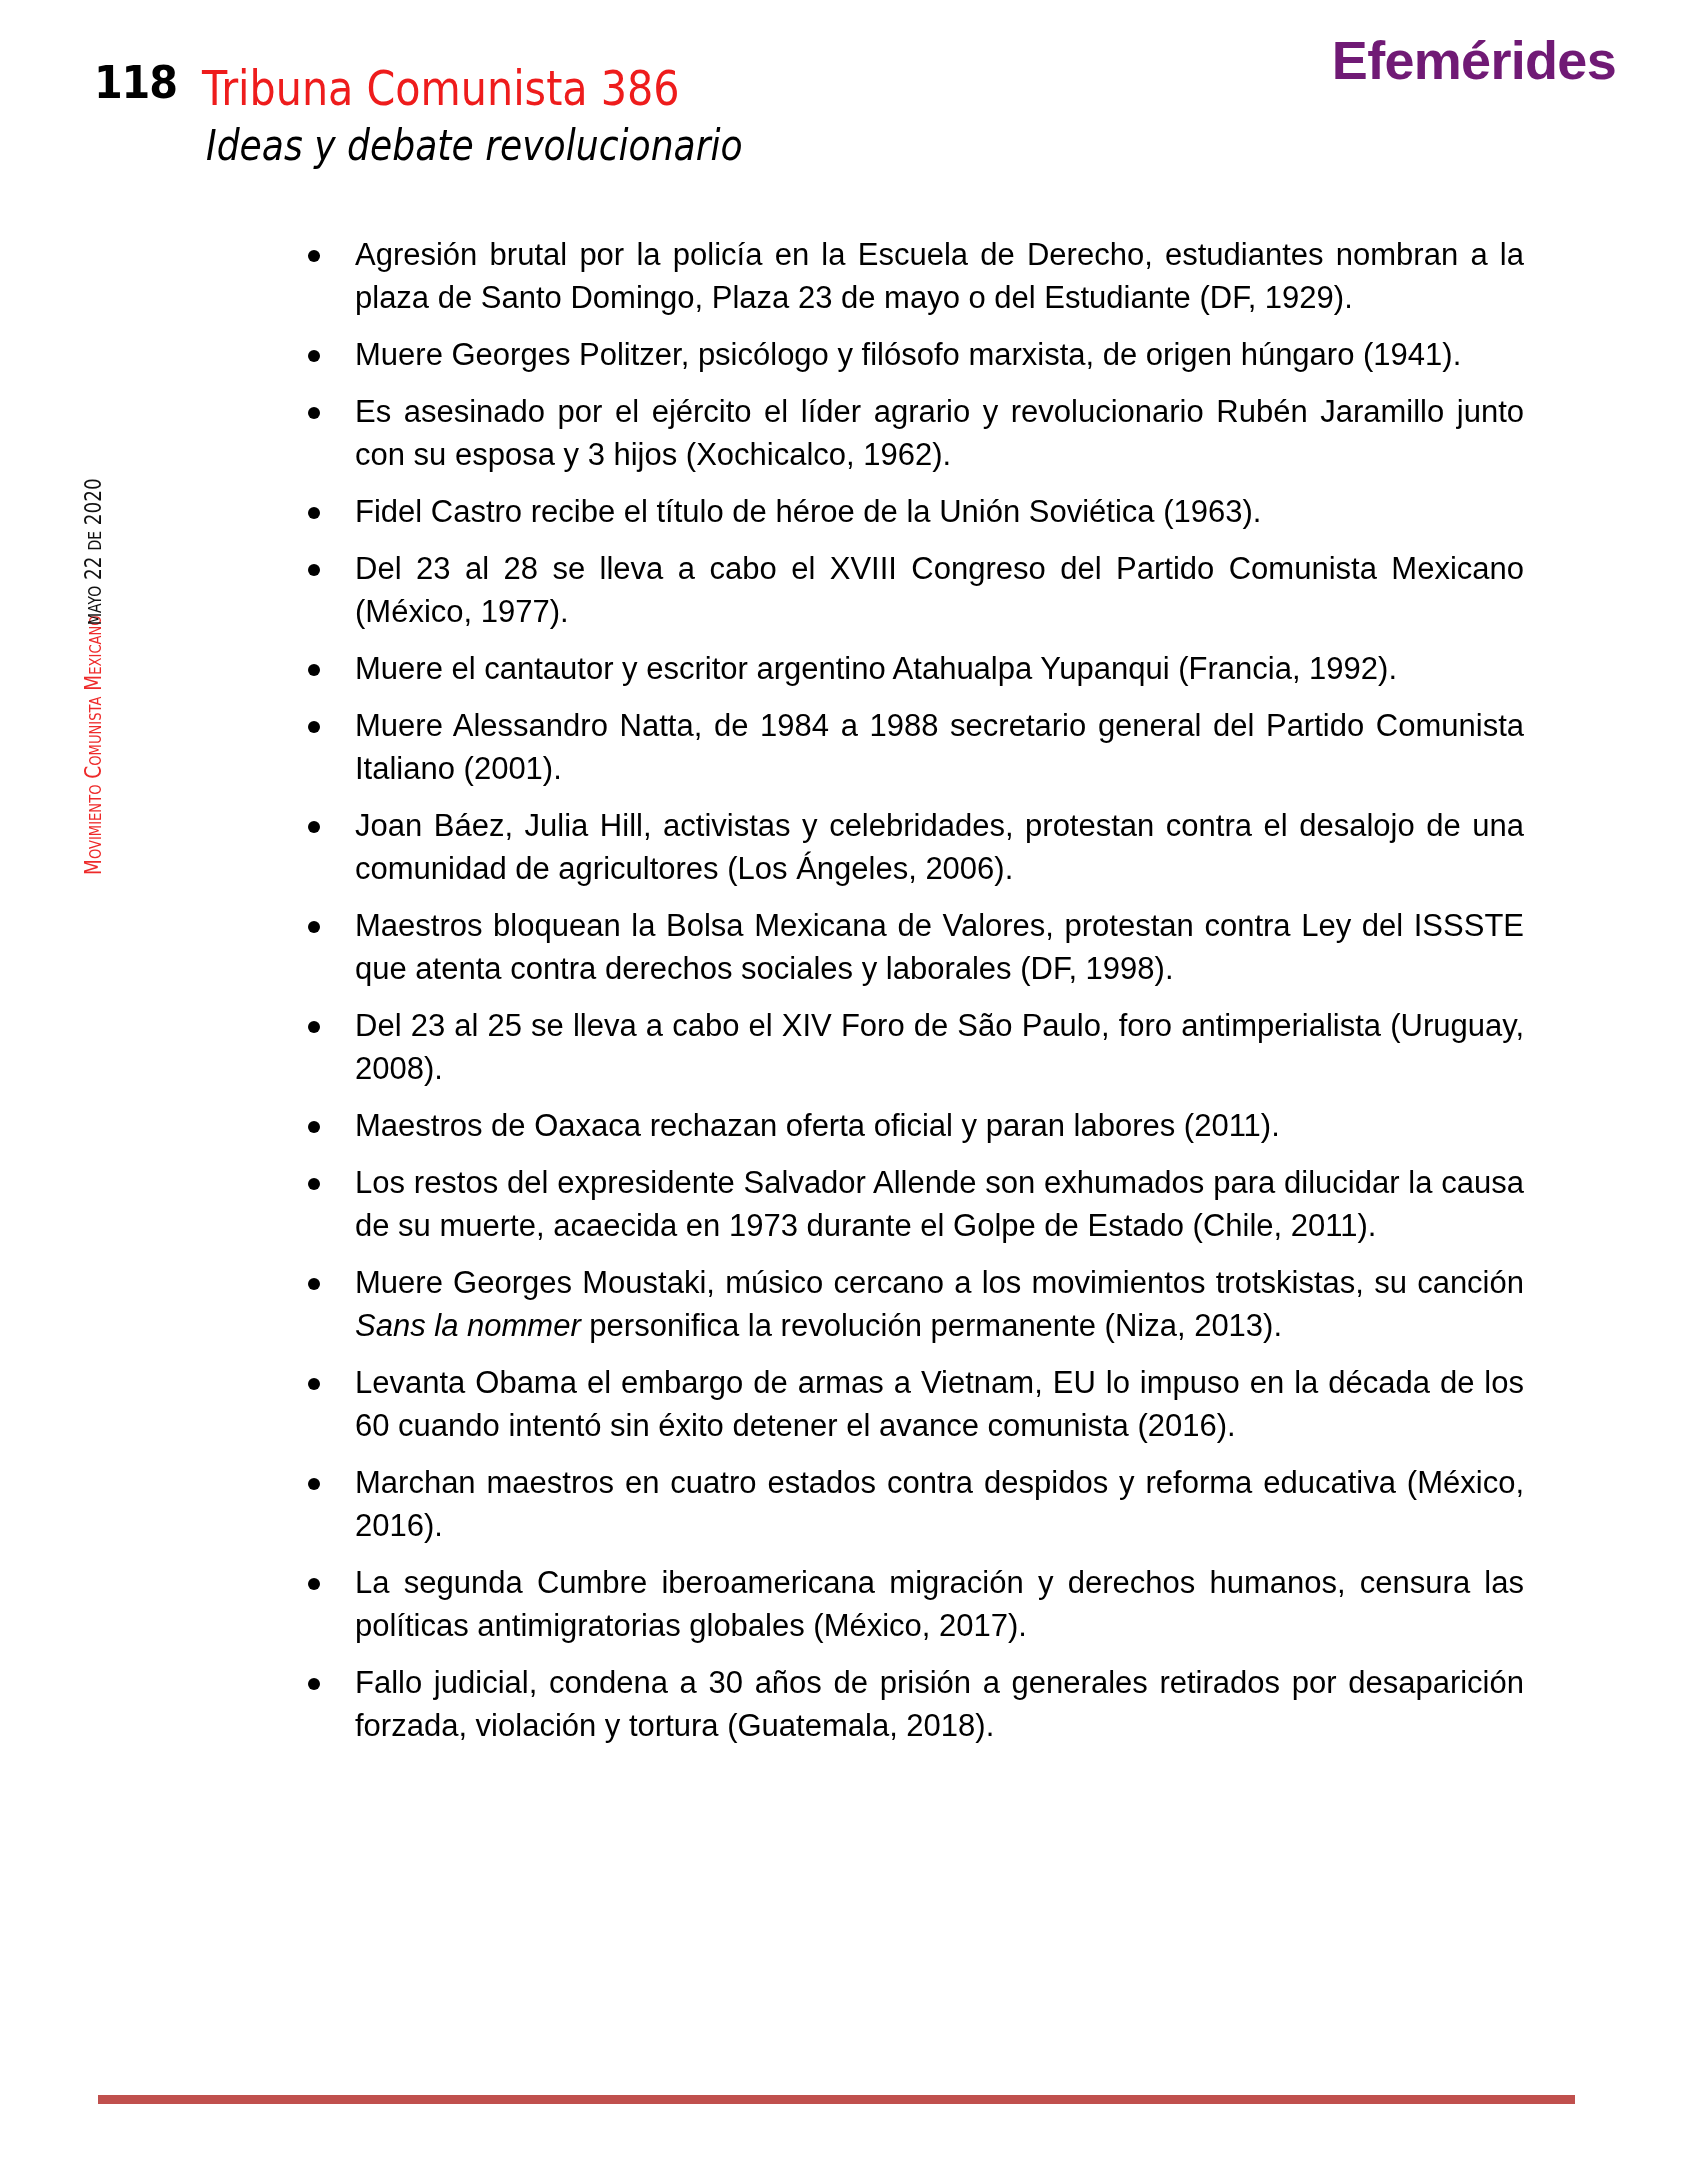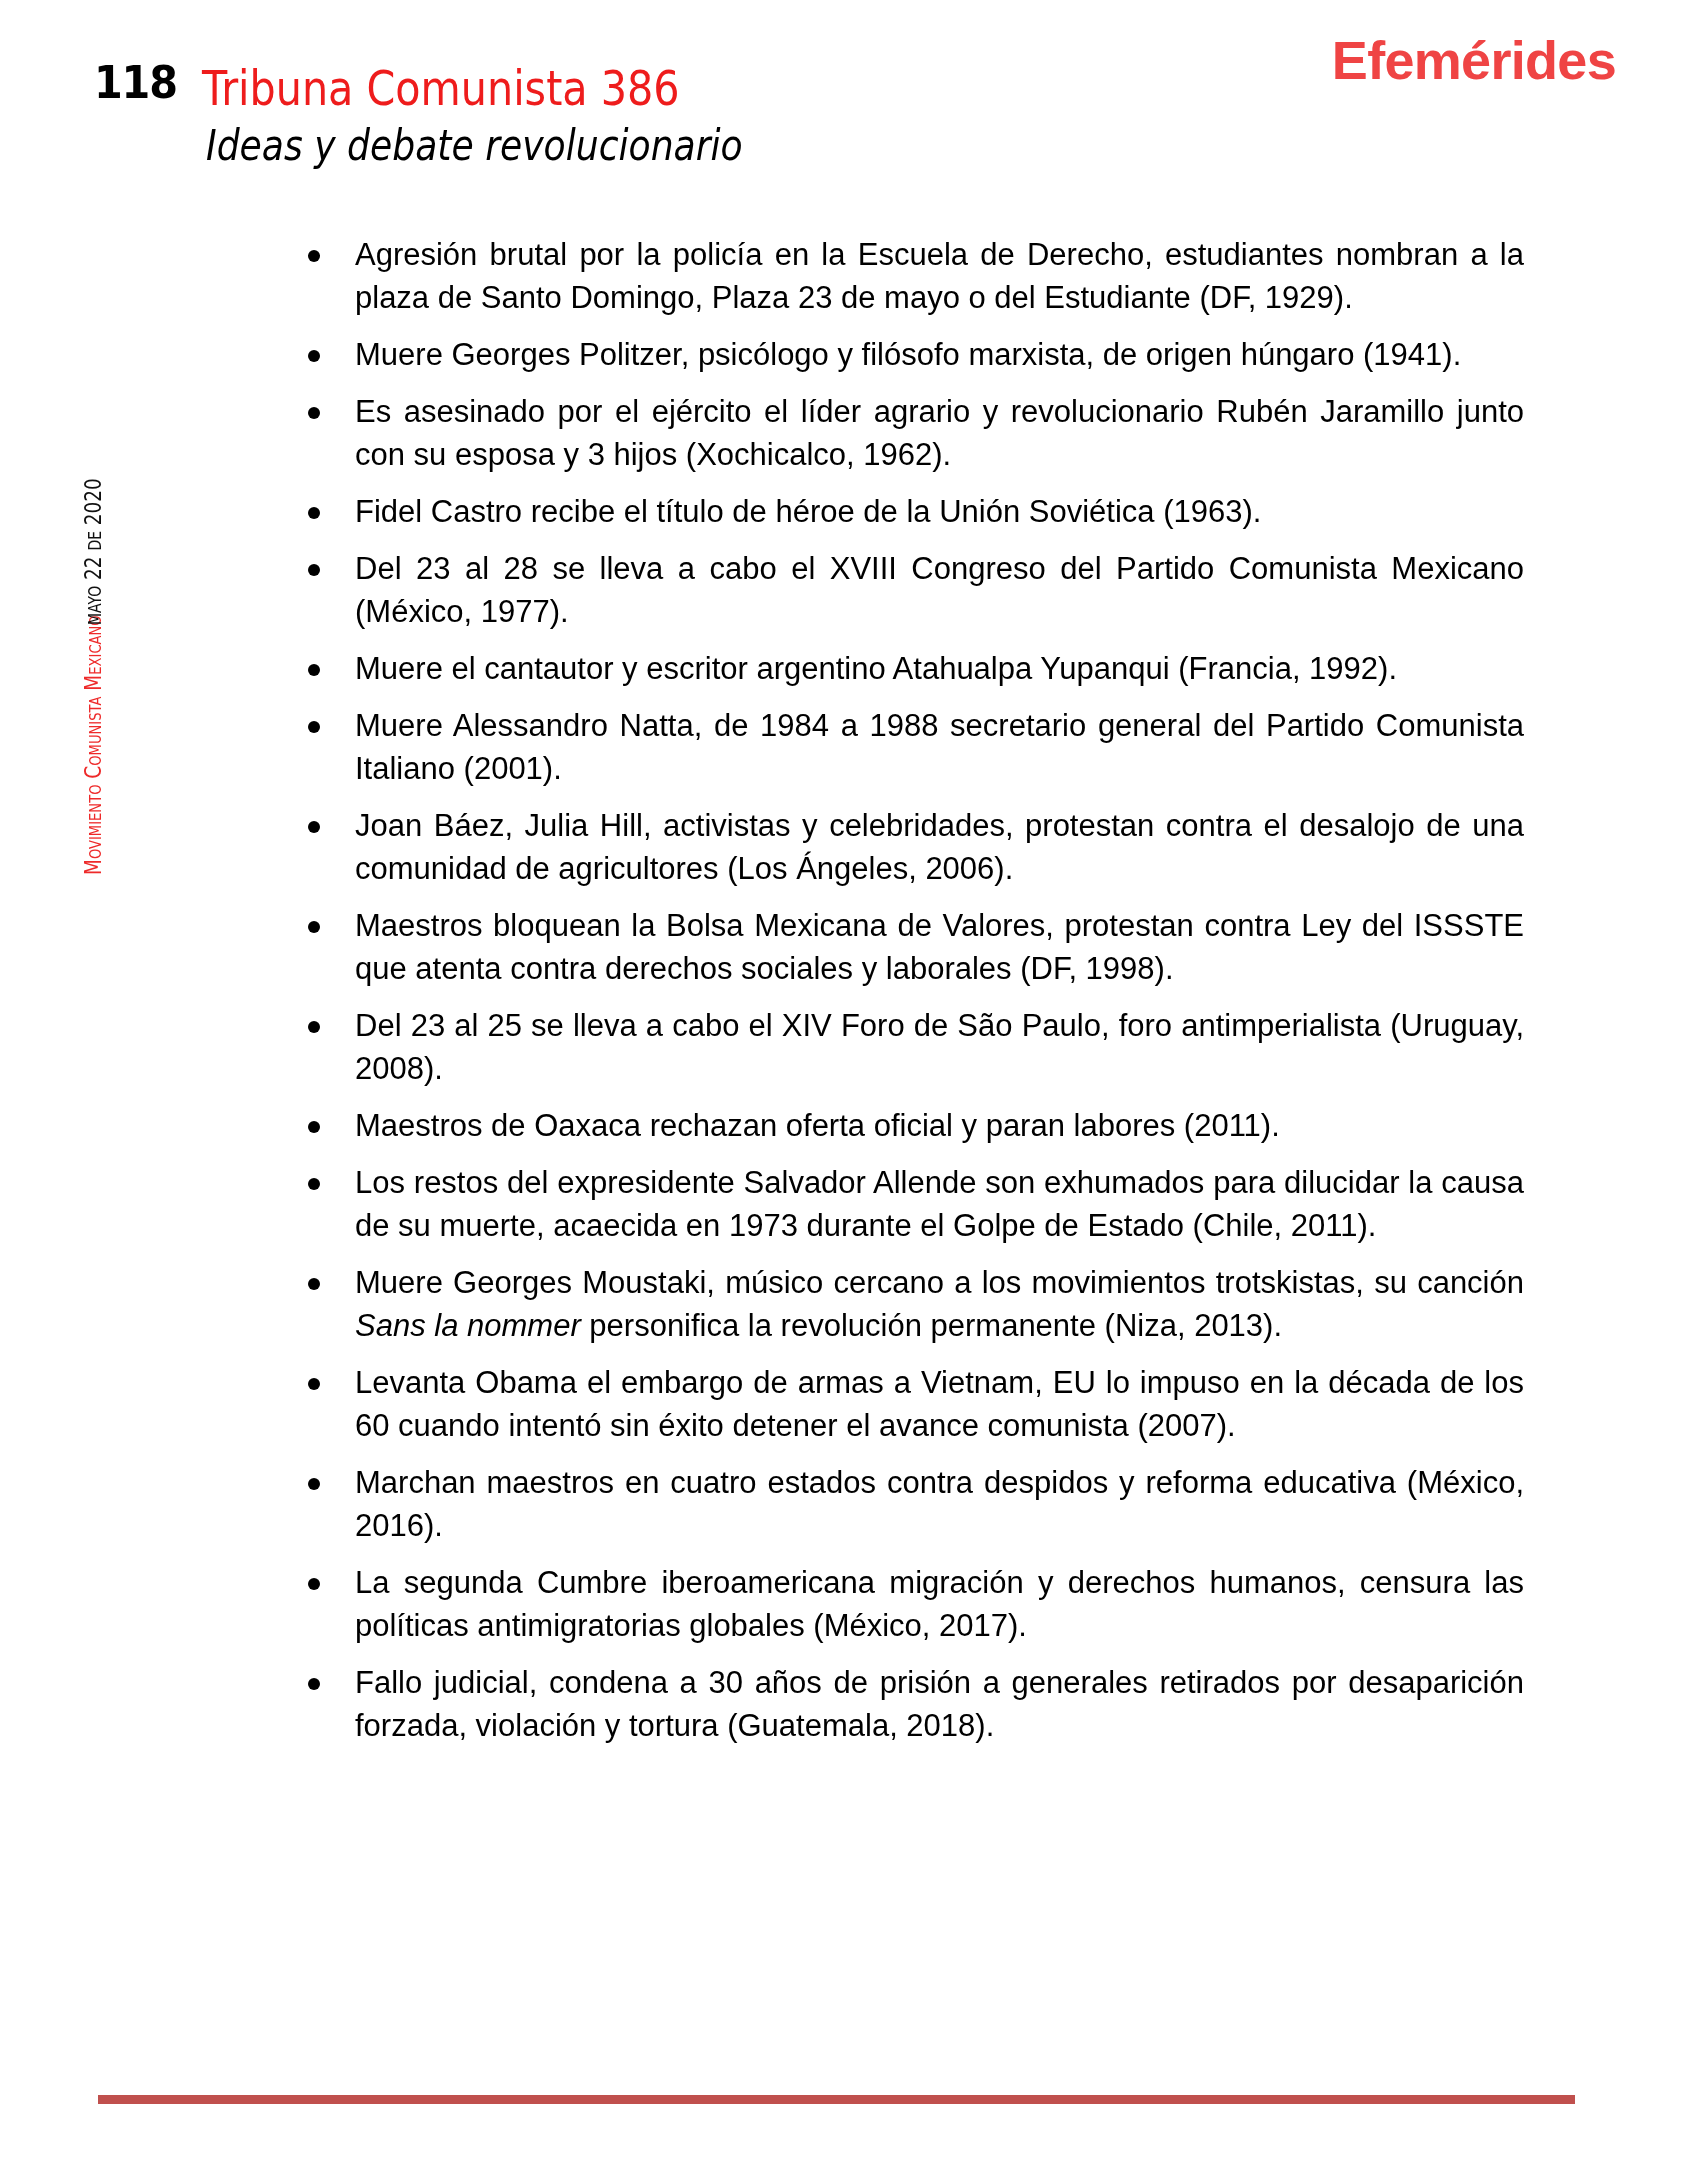--- a/index.html
+++ b/index.html
@@ -54,21 +54,21 @@
     transform-origin: left top;
   }
   .section-title {
     position: absolute;
     right: 71px;
     top: 26.5px;
     font-family: "Liberation Sans", sans-serif;
     font-weight: bold;
     font-size: 54px;
     line-height: 66px;
-    color: #ef4444;
+    color: #701a75;
     letter-spacing: -0.7px;
     white-space: nowrap;
   }
   .side-label {
     position: absolute;
     left: 81px;
     top: 875px;
     transform-origin: left top;
     transform: rotate(-90deg);
     white-space: nowrap;
@@ -163,20 +163,20 @@
   <li class="event"><span class="bullet"></span><span class="text">Fidel Castro recibe el título de héroe de la Unión Soviética (1963).</span></li>
   <li class="event"><span class="bullet"></span><span class="text">Del 23 al 28 se lleva a cabo el XVIII Congreso del Partido Comunista Mexicano (México, 1977).</span></li>
   <li class="event"><span class="bullet"></span><span class="text">Muere el cantautor y escritor argentino Atahualpa Yupanqui (Francia, 1992).</span></li>
   <li class="event"><span class="bullet"></span><span class="text">Muere Alessandro Natta, de 1984 a 1988 secretario general del Partido Comu­nista Italiano (2001).</span></li>
   <li class="event"><span class="bullet"></span><span class="text">Joan Báez, Julia Hill, activistas y celebridades, protestan contra el desalojo de una comunidad de agricultores (Los Ángeles, 2006).</span></li>
   <li class="event"><span class="bullet"></span><span class="text">Maestros bloquean la Bolsa Mexicana de Valores, protestan contra Ley del ISSSTE que atenta contra derechos sociales y laborales (DF, 1998).</span></li>
   <li class="event"><span class="bullet"></span><span class="text">Del 23 al 25 se lleva a cabo el XIV Foro de São Paulo, foro antimperialista (Uruguay, 2008).</span></li>
   <li class="event"><span class="bullet"></span><span class="text">Maestros de Oaxaca rechazan oferta oficial y paran labores (2011).</span></li>
   <li class="event"><span class="bullet"></span><span class="text">Los restos del expresidente Salvador Allende son exhumados para dilucidar la causa de su muerte, acaecida en 1973 durante el Golpe de Estado (Chile, 2011).</span></li>
   <li class="event"><span class="bullet"></span><span class="text"><span>Muere Georges Moustaki, músico cercano a los movimientos trotskistas, su canción </span><em>Sans la nommer</em><span> personifica la revolución permanente (Niza, 2013).</span></span></li>
-  <li class="event"><span class="bullet"></span><span class="text">Levanta Obama el embargo de armas a Vietnam, EU lo impuso en la década de los 60 cuando intentó sin éxito detener el avance comunista (2007).</span></li>
+  <li class="event"><span class="bullet"></span><span class="text">Levanta Obama el embargo de armas a Vietnam, EU lo impuso en la década de los 60 cuando intentó sin éxito detener el avance comunista (2016).</span></li>
   <li class="event"><span class="bullet"></span><span class="text">Marchan maestros en cuatro estados contra despidos y reforma educativa (Mé­xico, 2016).</span></li>
   <li class="event"><span class="bullet"></span><span class="text">La segunda Cumbre iberoamericana migración y derechos humanos, censura las políticas antimigratorias globales (México, 2017).</span></li>
   <li class="event"><span class="bullet"></span><span class="text">Fallo judicial, condena a 30 años de prisión a generales retirados por desapari­ción forzada, violación y tortura (Guatemala, 2018).</span></li>
 </ul>
 
 <div class="footer-rule"></div>
 
 
 </body></html>

